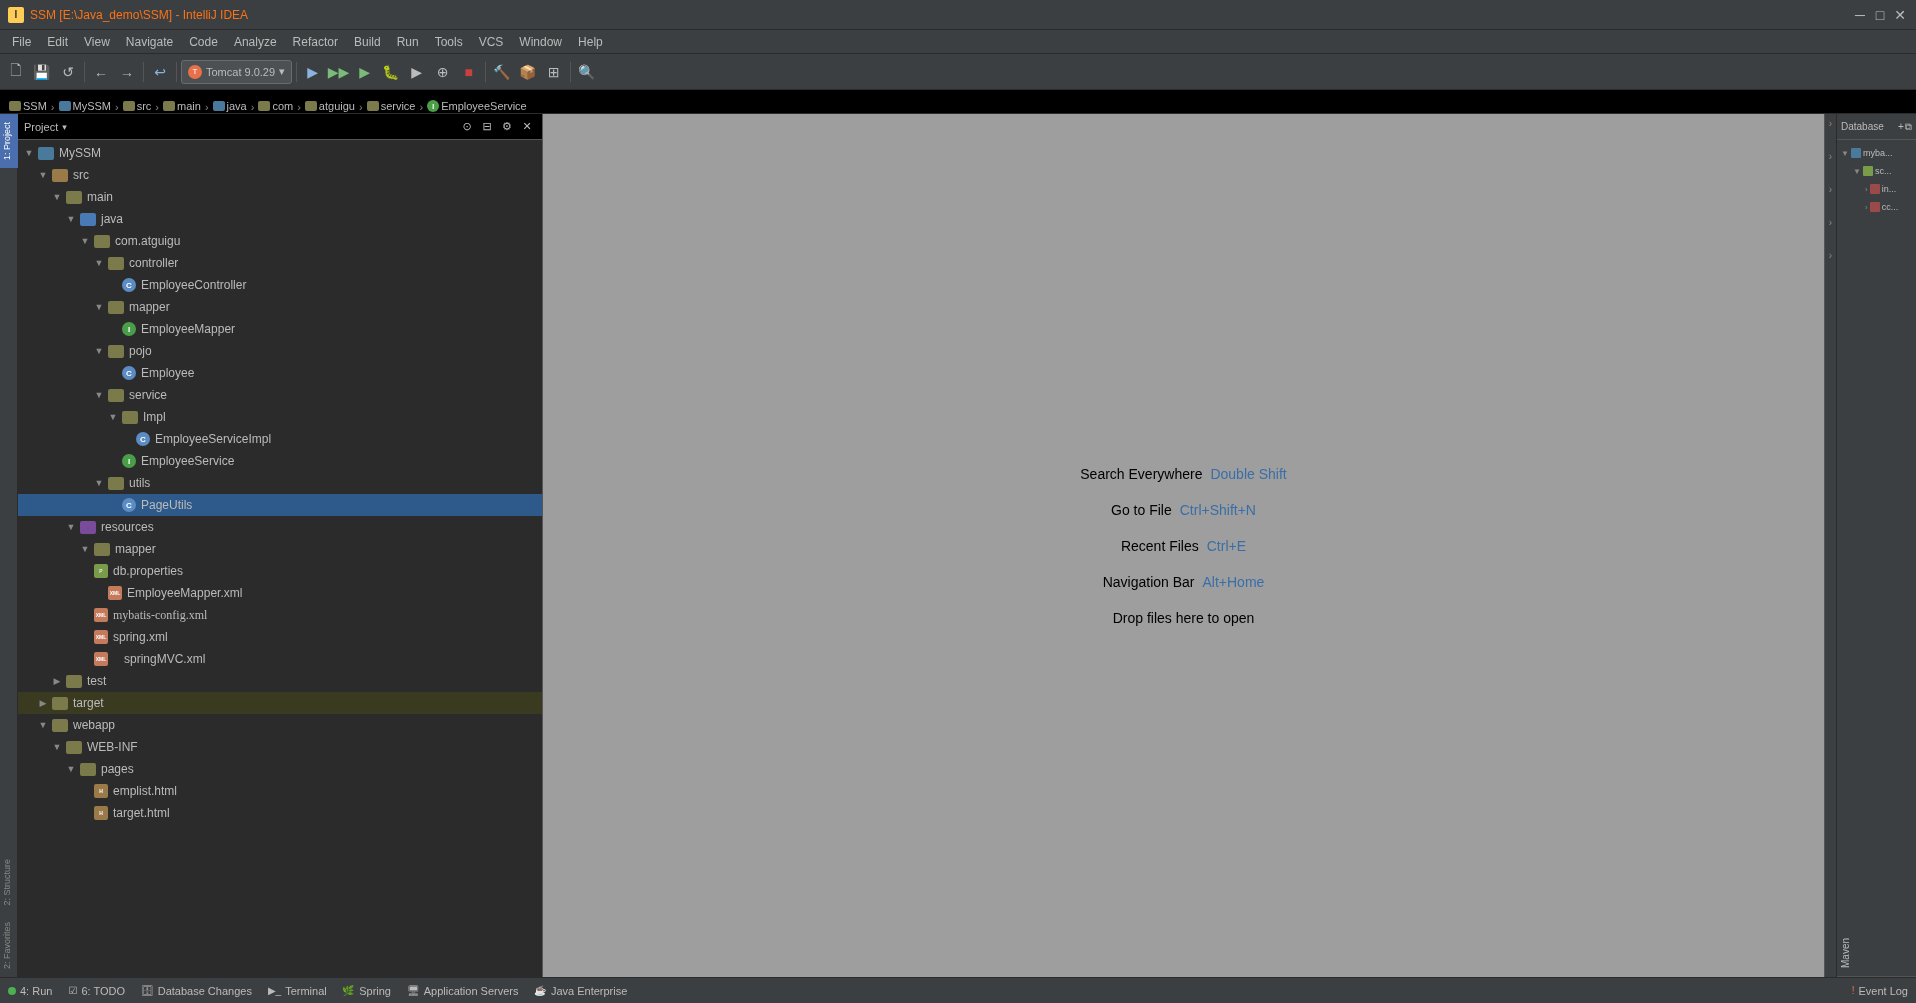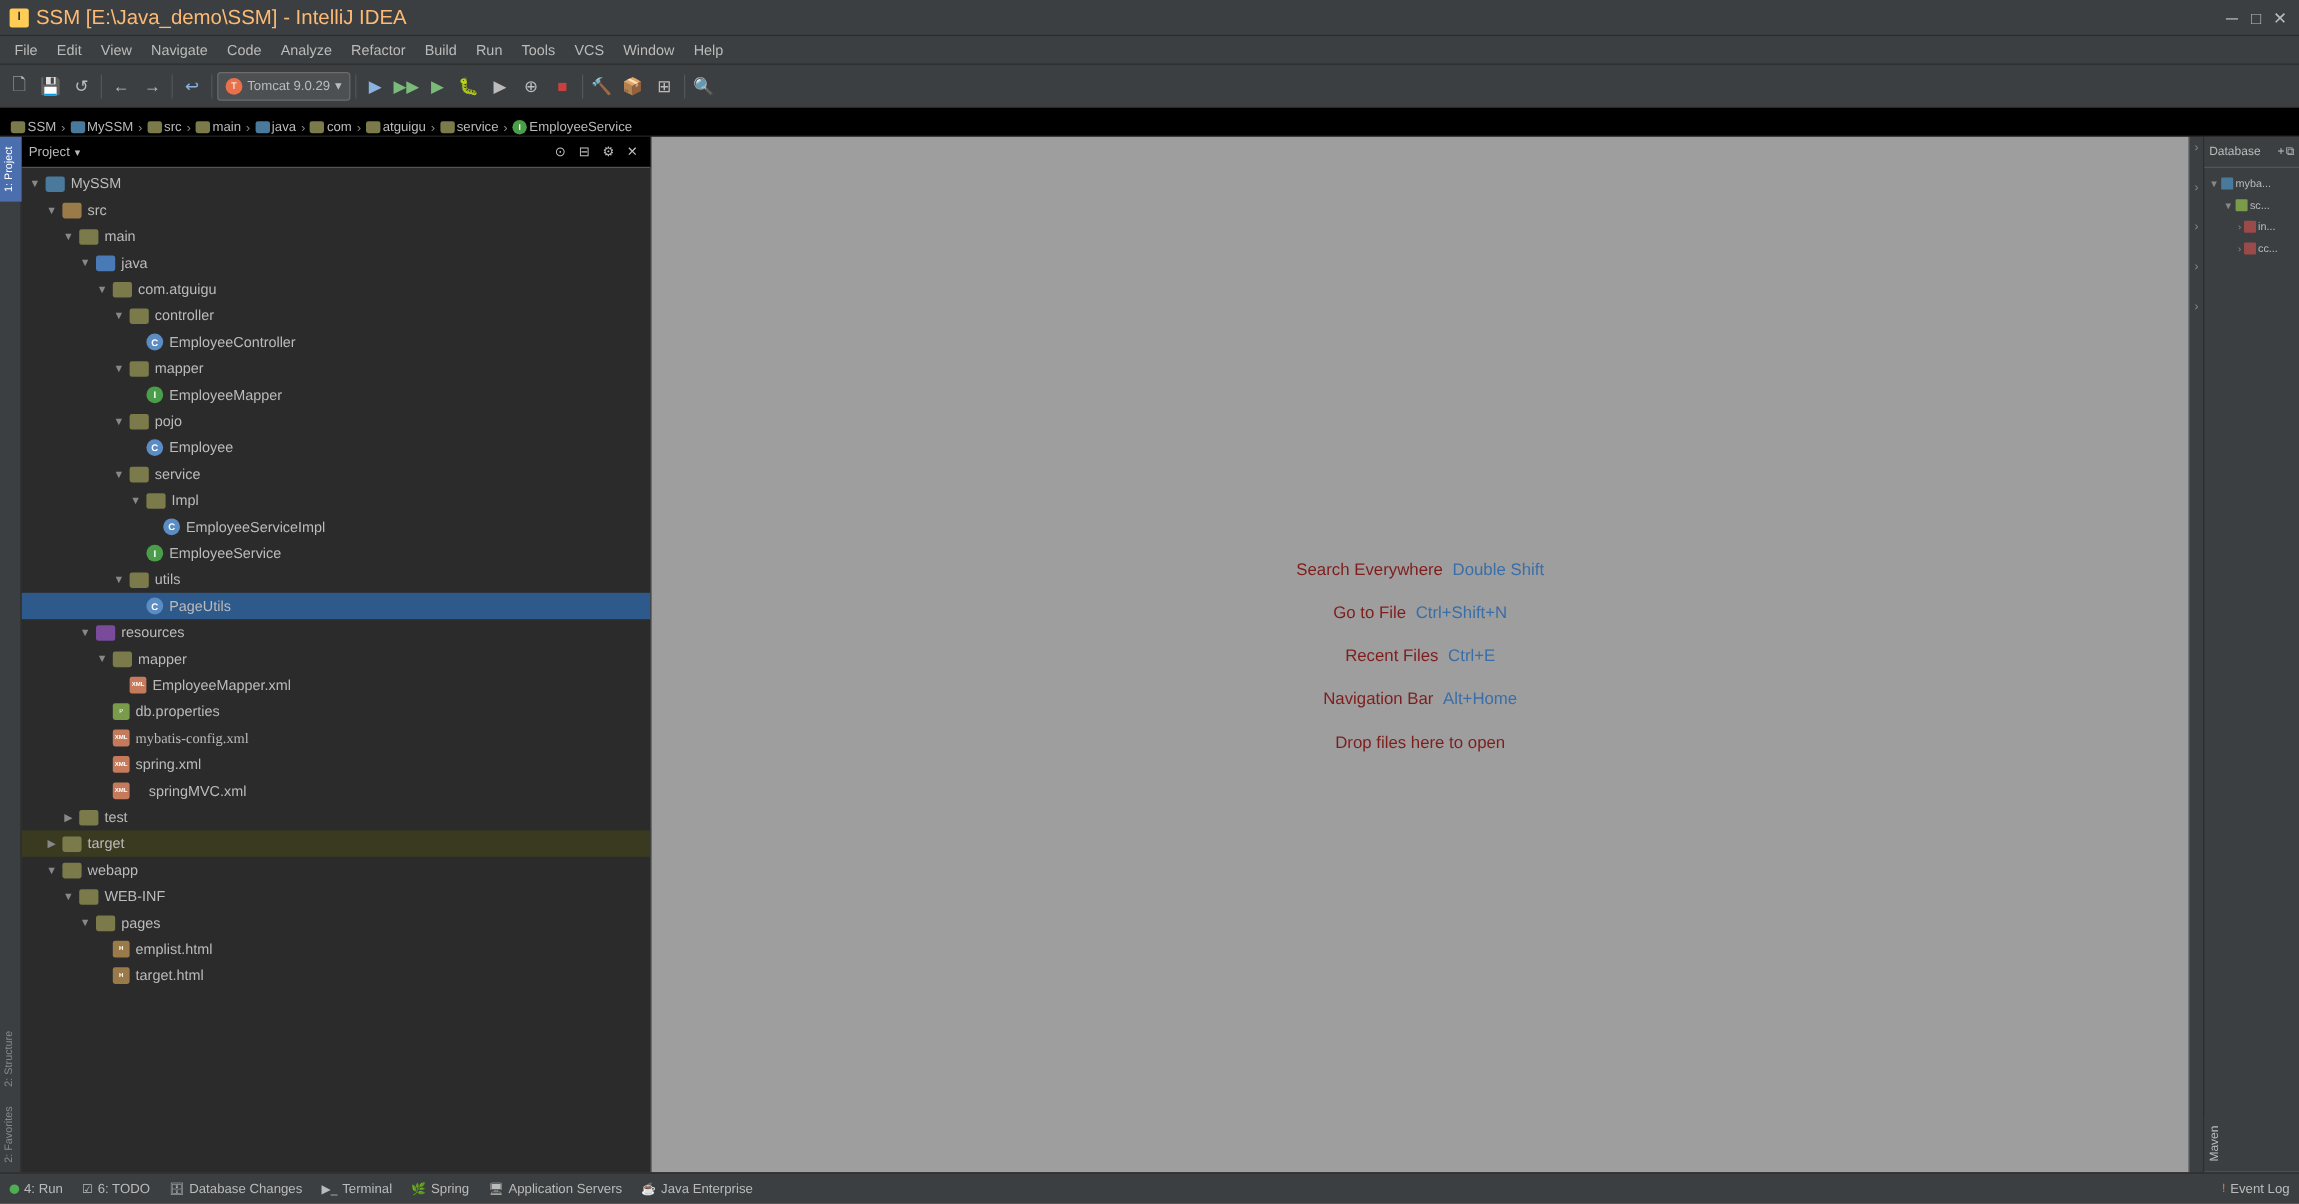--- a/index.html
+++ b/index.html
@@ -28,22 +28,22 @@
       align-items: center;
       gap: 6px;
     }
     #title-bar .app-icon {
       width: 16px; height: 16px;
       background: #fc5; border-radius: 2px;
       display: flex; align-items: center; justify-content: center;
       font-size: 10px; font-weight: bold; color: #333;
     }
     #title-bar .title-text {
-      color: #fdba74;
-      font-size: 17px;
+      color: #f97316;
+      font-size: 12px;
     }
     #title-bar .win-controls {
       display: flex; gap: 4px;
     }
     #title-bar .win-btn {
       width: 16px; height: 16px;
       background: transparent;
       border: none;
       color: #bbb;
       cursor: pointer;
@@ -281,21 +281,21 @@
       gap: 18px;
     }
 
     .editor-hint {
       font-size: 14px;
       color: #555;
       display: flex;
       gap: 8px;
       align-items: baseline;
     }
-    .editor-hint .hint-label { color: #7f1d1d; }
+    .editor-hint .hint-label { color: #000000; }
     .editor-hint .hint-shortcut { color: #3a6ea8; }
 
     
     #status-bar {
       height: 26px;
       background: #3c3f41;
       display: flex;
       align-items: center;
       padding: 0 6px;
       gap: 0;
@@ -581,30 +581,30 @@
         <div class="folder-icon" style="width:16px;height:13px;background:#7a4a9b;"></div>
         <span style="margin-left:3px;">resources</span>
       </div>
 
       <div class="tree-item indent-4">
         <div class="tree-arrow expanded"></div>
         <div class="folder-icon" style="width:16px;height:13px;background:#7a7a4a;"></div>
         <span style="margin-left:3px;">mapper</span>
       </div>
 
+      <div class="tree-item indent-4">
+        <div class="tree-arrow leaf"></div>
+        <div class="file-icon-prop" style="font-size:5px;">P</div>
+        <span style="margin-left:3px;">db.properties</span>
+      </div>
+
       <div class="tree-item indent-5">
         <div class="tree-arrow leaf"></div>
         <div class="file-icon-xml" style="font-size:5px;">XML</div>
         <span style="margin-left:3px;">EmployeeMapper.xml</span>
-      </div>
-
-      <div class="tree-item indent-4">
-        <div class="tree-arrow leaf"></div>
-        <div class="file-icon-prop" style="font-size:5px;">P</div>
-        <span style="margin-left:3px;">db.properties</span>
       </div>
 
       <div class="tree-item indent-4">
         <div class="tree-arrow leaf"></div>
         <div class="file-icon-xml" style="font-size:5px;">XML</div>
         <span style="margin-left:3px;font-family:Liberation Serif, serif;">mybatis-config.xml</span>
       </div>
 
       <div class="tree-item indent-4">
         <div class="tree-arrow leaf"></div>

